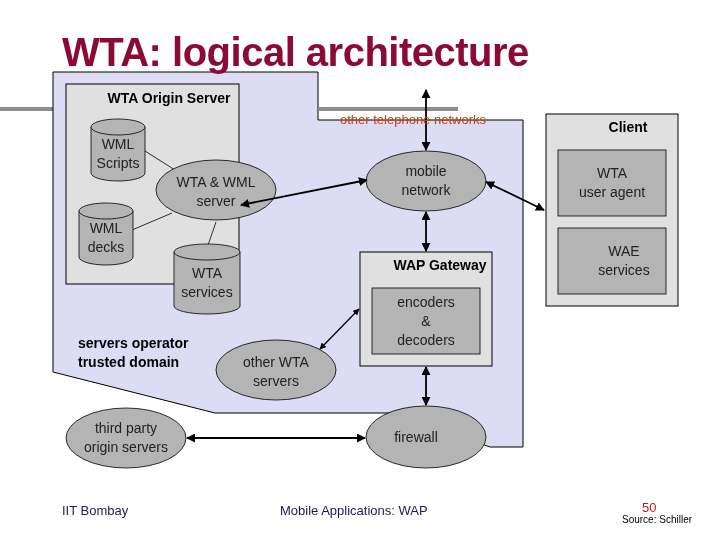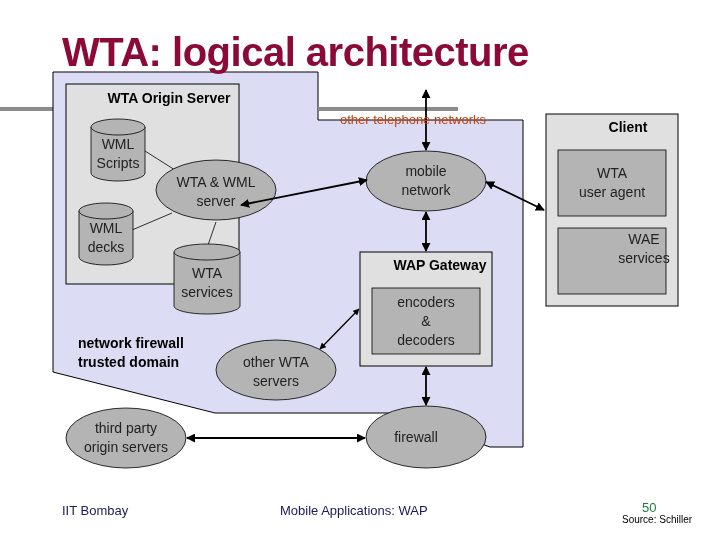--- a/index.html
+++ b/index.html
@@ -90,21 +90,21 @@
 <div class="lbl" style="left:156px;top:173px;width:120px;">
   <div>WTA &amp; WML</div>
   <div>server</div>
 </div>
 <div class="lbl" style="left:174px;top:264px;width:66px;">
   <div>WTA</div>
   <div>services</div>
 </div>
 
 <div class="lbl bold" style="left:78px;top:334px;text-align:left;font-size:14px;">
-  <div>network firewall</div>
+  <div>servers operator</div>
   <div>trusted domain</div>
 </div>
 
 <div class="lbl" style="left:216px;top:353px;width:120px;">
   <div>other WTA</div>
   <div>servers</div>
 </div>
 
 <div class="lbl" style="left:366px;top:162px;width:120px;">
   <div>mobile</div>
@@ -123,21 +123,21 @@
 <div class="lbl" style="left:66px;top:419px;width:120px;">
   <div>third party</div>
   <div>origin servers</div>
 </div>
 
 <div class="lbl bold" style="left:546px;top:118px;width:132px;padding-left:16px;">Client</div>
 <div class="lbl" style="left:558px;top:164px;width:108px;">
   <div>WTA</div>
   <div>user agent</div>
 </div>
-<div class="lbl" style="left:558px;top:230px;width:132px;margin-left:20px;">
+<div class="lbl" style="left:558px;top:242px;width:132px;">
   <div>WAE</div>
   <div>services</div>
 </div>
 
 <div class="footer" style="left:62px;top:503px;">IIT Bombay</div>
 <div class="footer" style="left:280px;top:503px;">Mobile Applications: WAP</div>
-<div class="footer" style="left:642px;top:500px;color:#15803d;">50</div>
+<div class="footer" style="left:642px;top:500px;color:#b91c1c;">50</div>
 <div class="footer" style="left:622px;top:514px;font-size:10px;color:#000;">Source: Schiller</div>
 
 </body></html>

